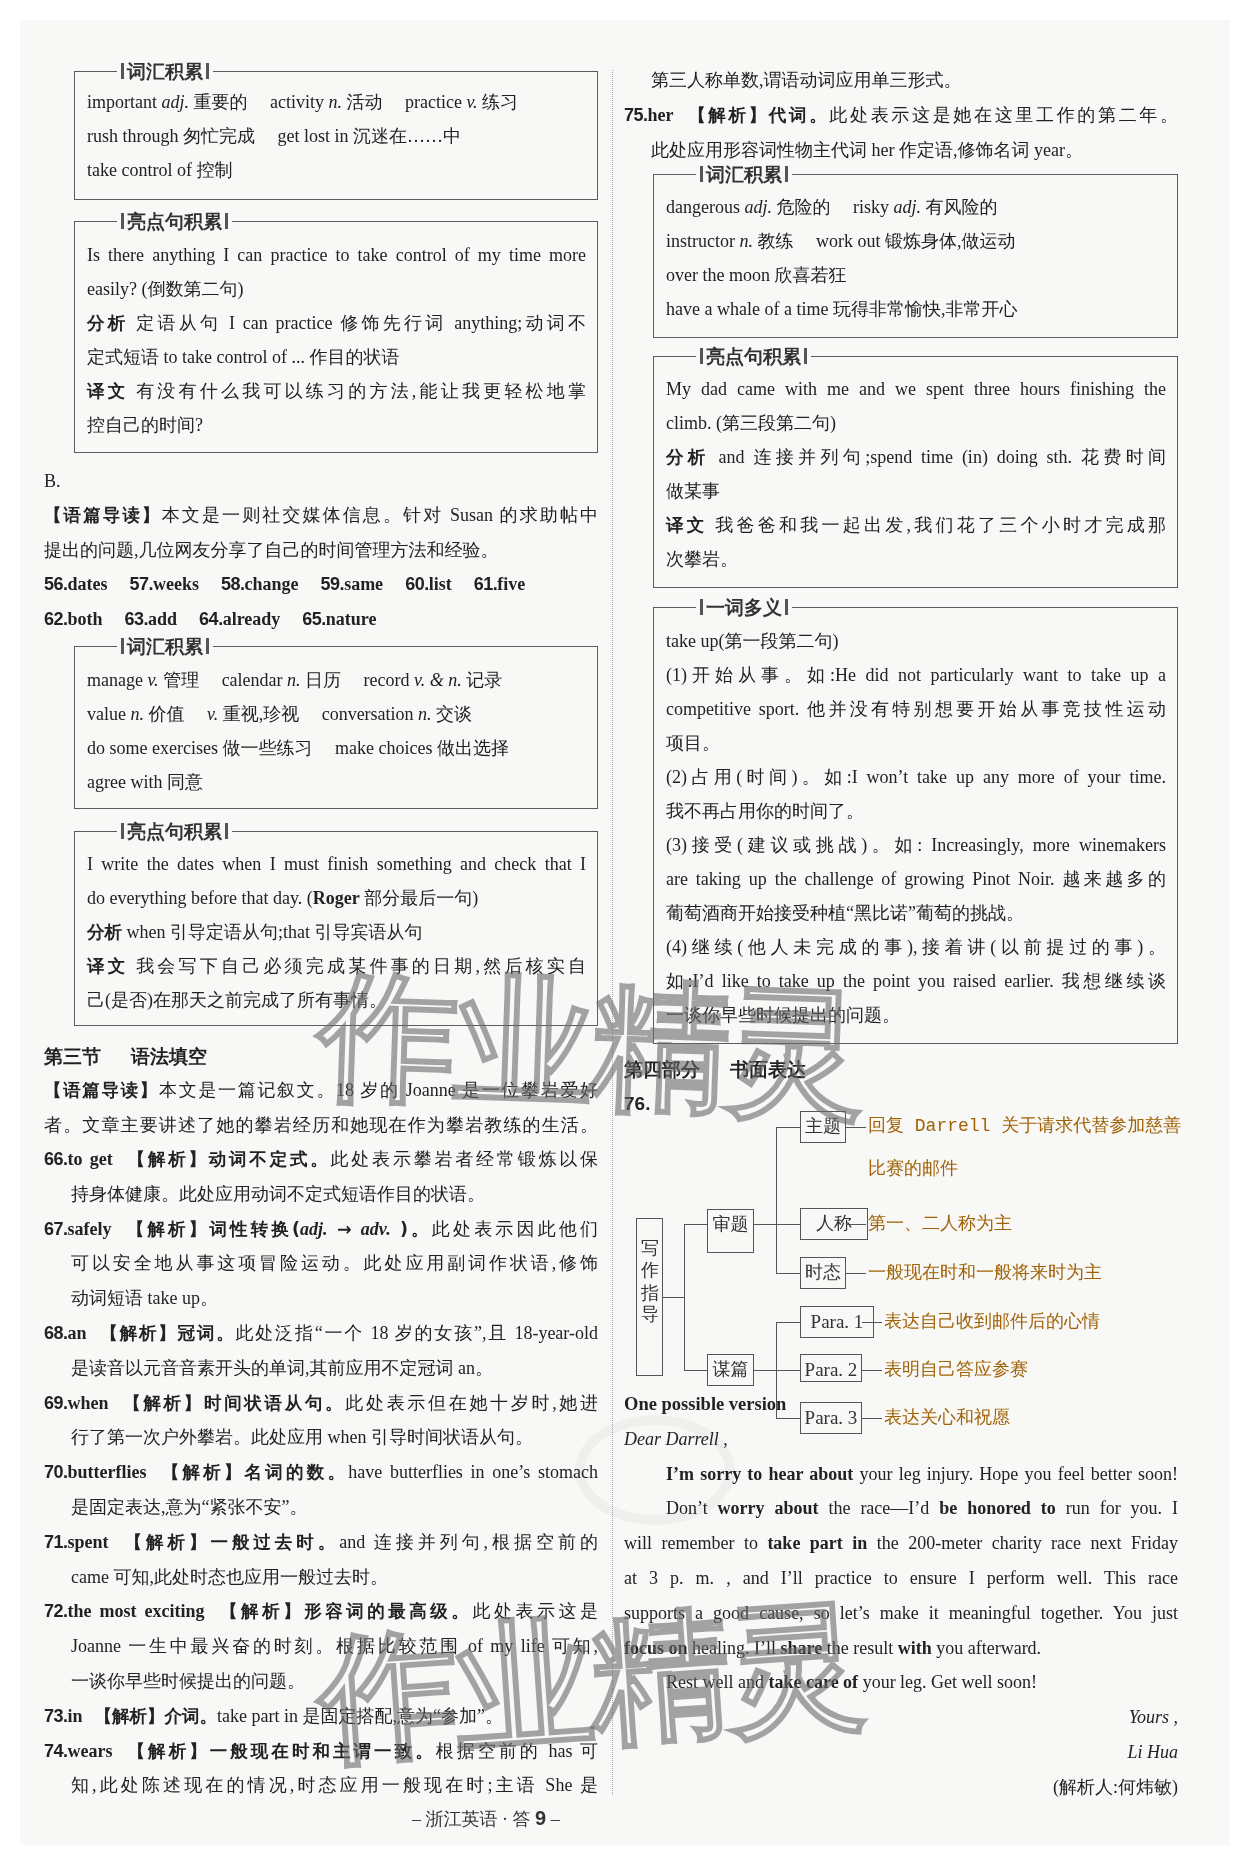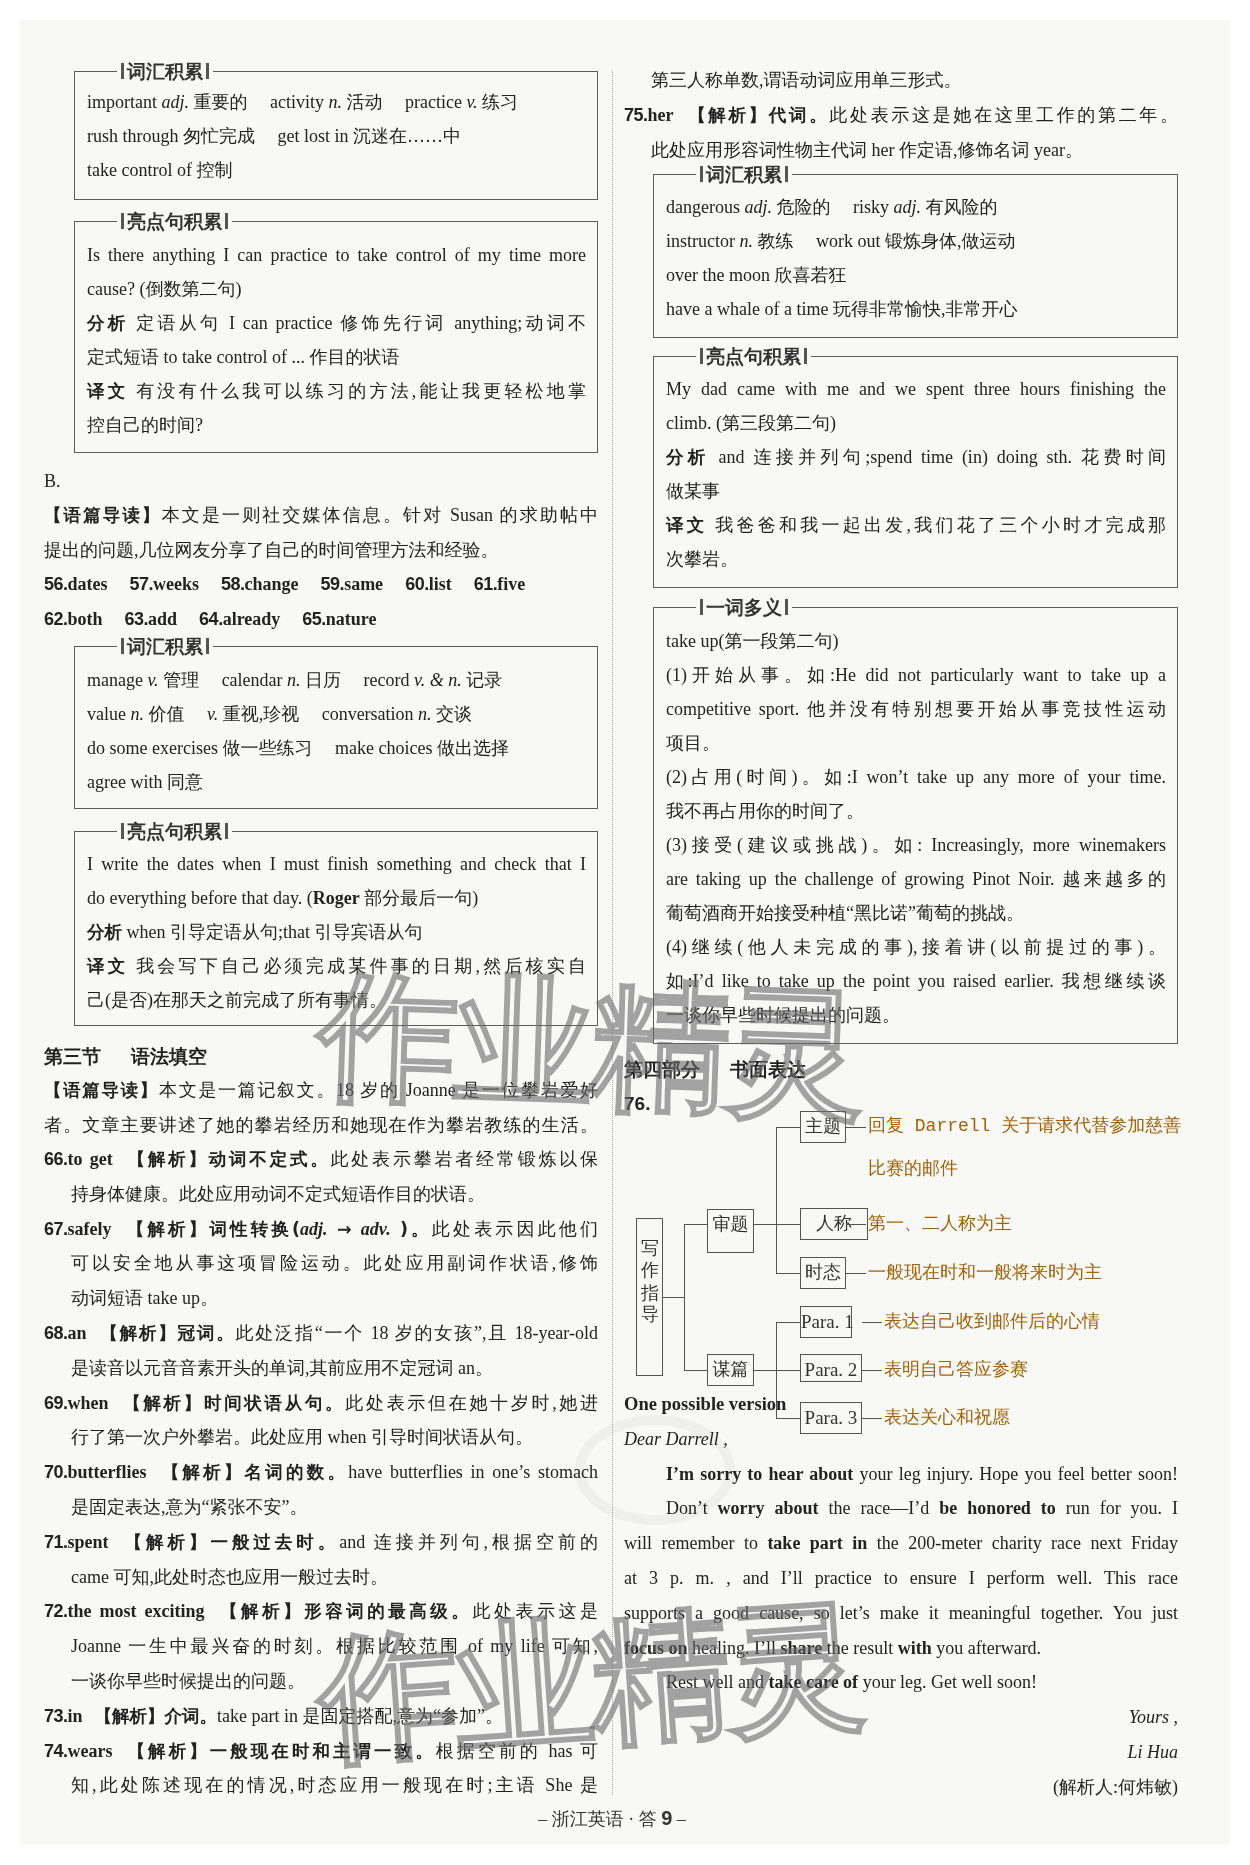--- a/index.html
+++ b/index.html
@@ -31,21 +31,21 @@
 .dg.serif{font-family:"Liberation Serif",serif;font-size:19px}
 .dg.root{writing-mode:vertical-rl;letter-spacing:22px;line-height:24px;padding-top:6px;text-align:start}
 .hl{position:absolute;height:0;border-top:1.5px solid #555}
 .vl{position:absolute;width:0;border-left:1.5px solid #555}
 .dg-desc{position:absolute;font-size:18px;font-family:Liberation Mono, monospace;color:#a16207;white-space:nowrap;line-height:34px}
 .dg-desc.two{line-height:43px}
 .sample .title{font-weight:bold;font-size:18.5px}
 .sample .sal{font-style:italic}
 .sample .right{text-align:right}
 .sample .right.it{font-style:italic}
-.footer{position:absolute;left:412px;top:1806px;width:400px;text-align:center;line-height:24px;font-size:18px;color:#333;white-space:pre}
+.footer{position:absolute;left:412px;top:1806px;width:400px;text-align:left;line-height:24px;font-size:18px;color:#333;white-space:pre}
 .footer .pg{font-family:"Liberation Sans",sans-serif;font-weight:bold;font-size:20px}
 .wm{position:absolute;font-family:"DejaVu Sans",sans-serif;font-weight:bold;font-size:140px;line-height:1;color:transparent;-webkit-text-stroke:1.5px rgba(105,105,105,0.6);white-space:nowrap;pointer-events:none;letter-spacing:-4px;z-index:5}
 .logo-wm{position:absolute;left:575px;top:1415px;width:160px;height:110px;border:10px solid rgba(0,0,0,0.035);border-radius:50%;pointer-events:none}
 </style>
 </head>
 <body>
 
 <div class="page-bg"></div>
 <div class="divider"></div>
 
@@ -63,21 +63,21 @@
 </div>
 
 <div class="box" style="left:74px;top:221px;width:524px;height:232px">
   <div class="box-title">
       <span class="bar"></span>
       <span>亮点句积累</span>
       <span class="bar"></span>
     </div>
   <div class="lines" style="top:16px">
       <div class="ln j"><span class="sg ">Is there anything I can practice to take control of my time more</span></div>
-      <div class="ln"><span class="sg ">cause? (倒数第二句)</span></div>
+      <div class="ln"><span class="sg ">easily? (倒数第二句)</span></div>
       <div class="ln j"><span class="sg k">分析</span><span class="sg "> 定语从句 I can practice 修饰先行词 anything;动词不</span></div>
       <div class="ln"><span class="sg ">定式短语 to take control of ... 作目的状语</span></div>
       <div class="ln j"><span class="sg k">译文</span><span class="sg "> 有没有什么我可以练习的方法,能让我更轻松地掌</span></div>
       <div class="ln"><span class="sg ">控自己的时间?</span></div>
     </div>
 </div>
 
 <div class="sec plain" style="left:44px;top:464px;width:100px">B.</div>
 <div class="sec" style="left:44px;top:498px;width:554px">
     <div class="ln j"><span class="sg k">【语篇导读】</span><span class="sg ">本文是一则社交媒体信息。针对 Susan 的求助帖中</span></div>
@@ -225,21 +225,21 @@
   <div class="hl" style="left:776px;top:1273px;width:24px"></div>
 
   <div class="hl" style="left:754px;top:1370px;width:46px"></div>
   <div class="vl" style="left:776px;top:1322px;height:96px"></div>
   <div class="hl" style="left:776px;top:1322px;width:24px"></div>
   <div class="hl" style="left:776px;top:1418px;width:24px"></div>
 
   <div class="dg" style="left:800px;top:1111px;width:46px;height:32px">主题</div>
   <div class="dg" style="left:800px;top:1208px;width:68px;height:32px">人称</div>
   <div class="dg" style="left:800px;top:1257px;width:46px;height:32px">时态</div>
-  <div class="dg serif" style="left:800px;top:1306px;width:52px;height:32px">Para. 1</div>
+  <div class="dg serif" style="left:800px;top:1306px;width:74px;height:32px">Para. 1</div>
   <div class="dg serif" style="left:800px;top:1354px;width:62px;height:28px">Para. 2</div>
   <div class="dg serif" style="left:800px;top:1402px;width:62px;height:32px">Para. 3</div>
 
   <div class="hl" style="left:846px;top:1127px;width:20px"></div>
   <div class="hl" style="left:846px;top:1224px;width:20px"></div>
   <div class="hl" style="left:846px;top:1273px;width:20px"></div>
   <div class="hl" style="left:862px;top:1322px;width:20px"></div>
   <div class="hl" style="left:862px;top:1370px;width:20px"></div>
   <div class="hl" style="left:862px;top:1418px;width:20px"></div>
 

